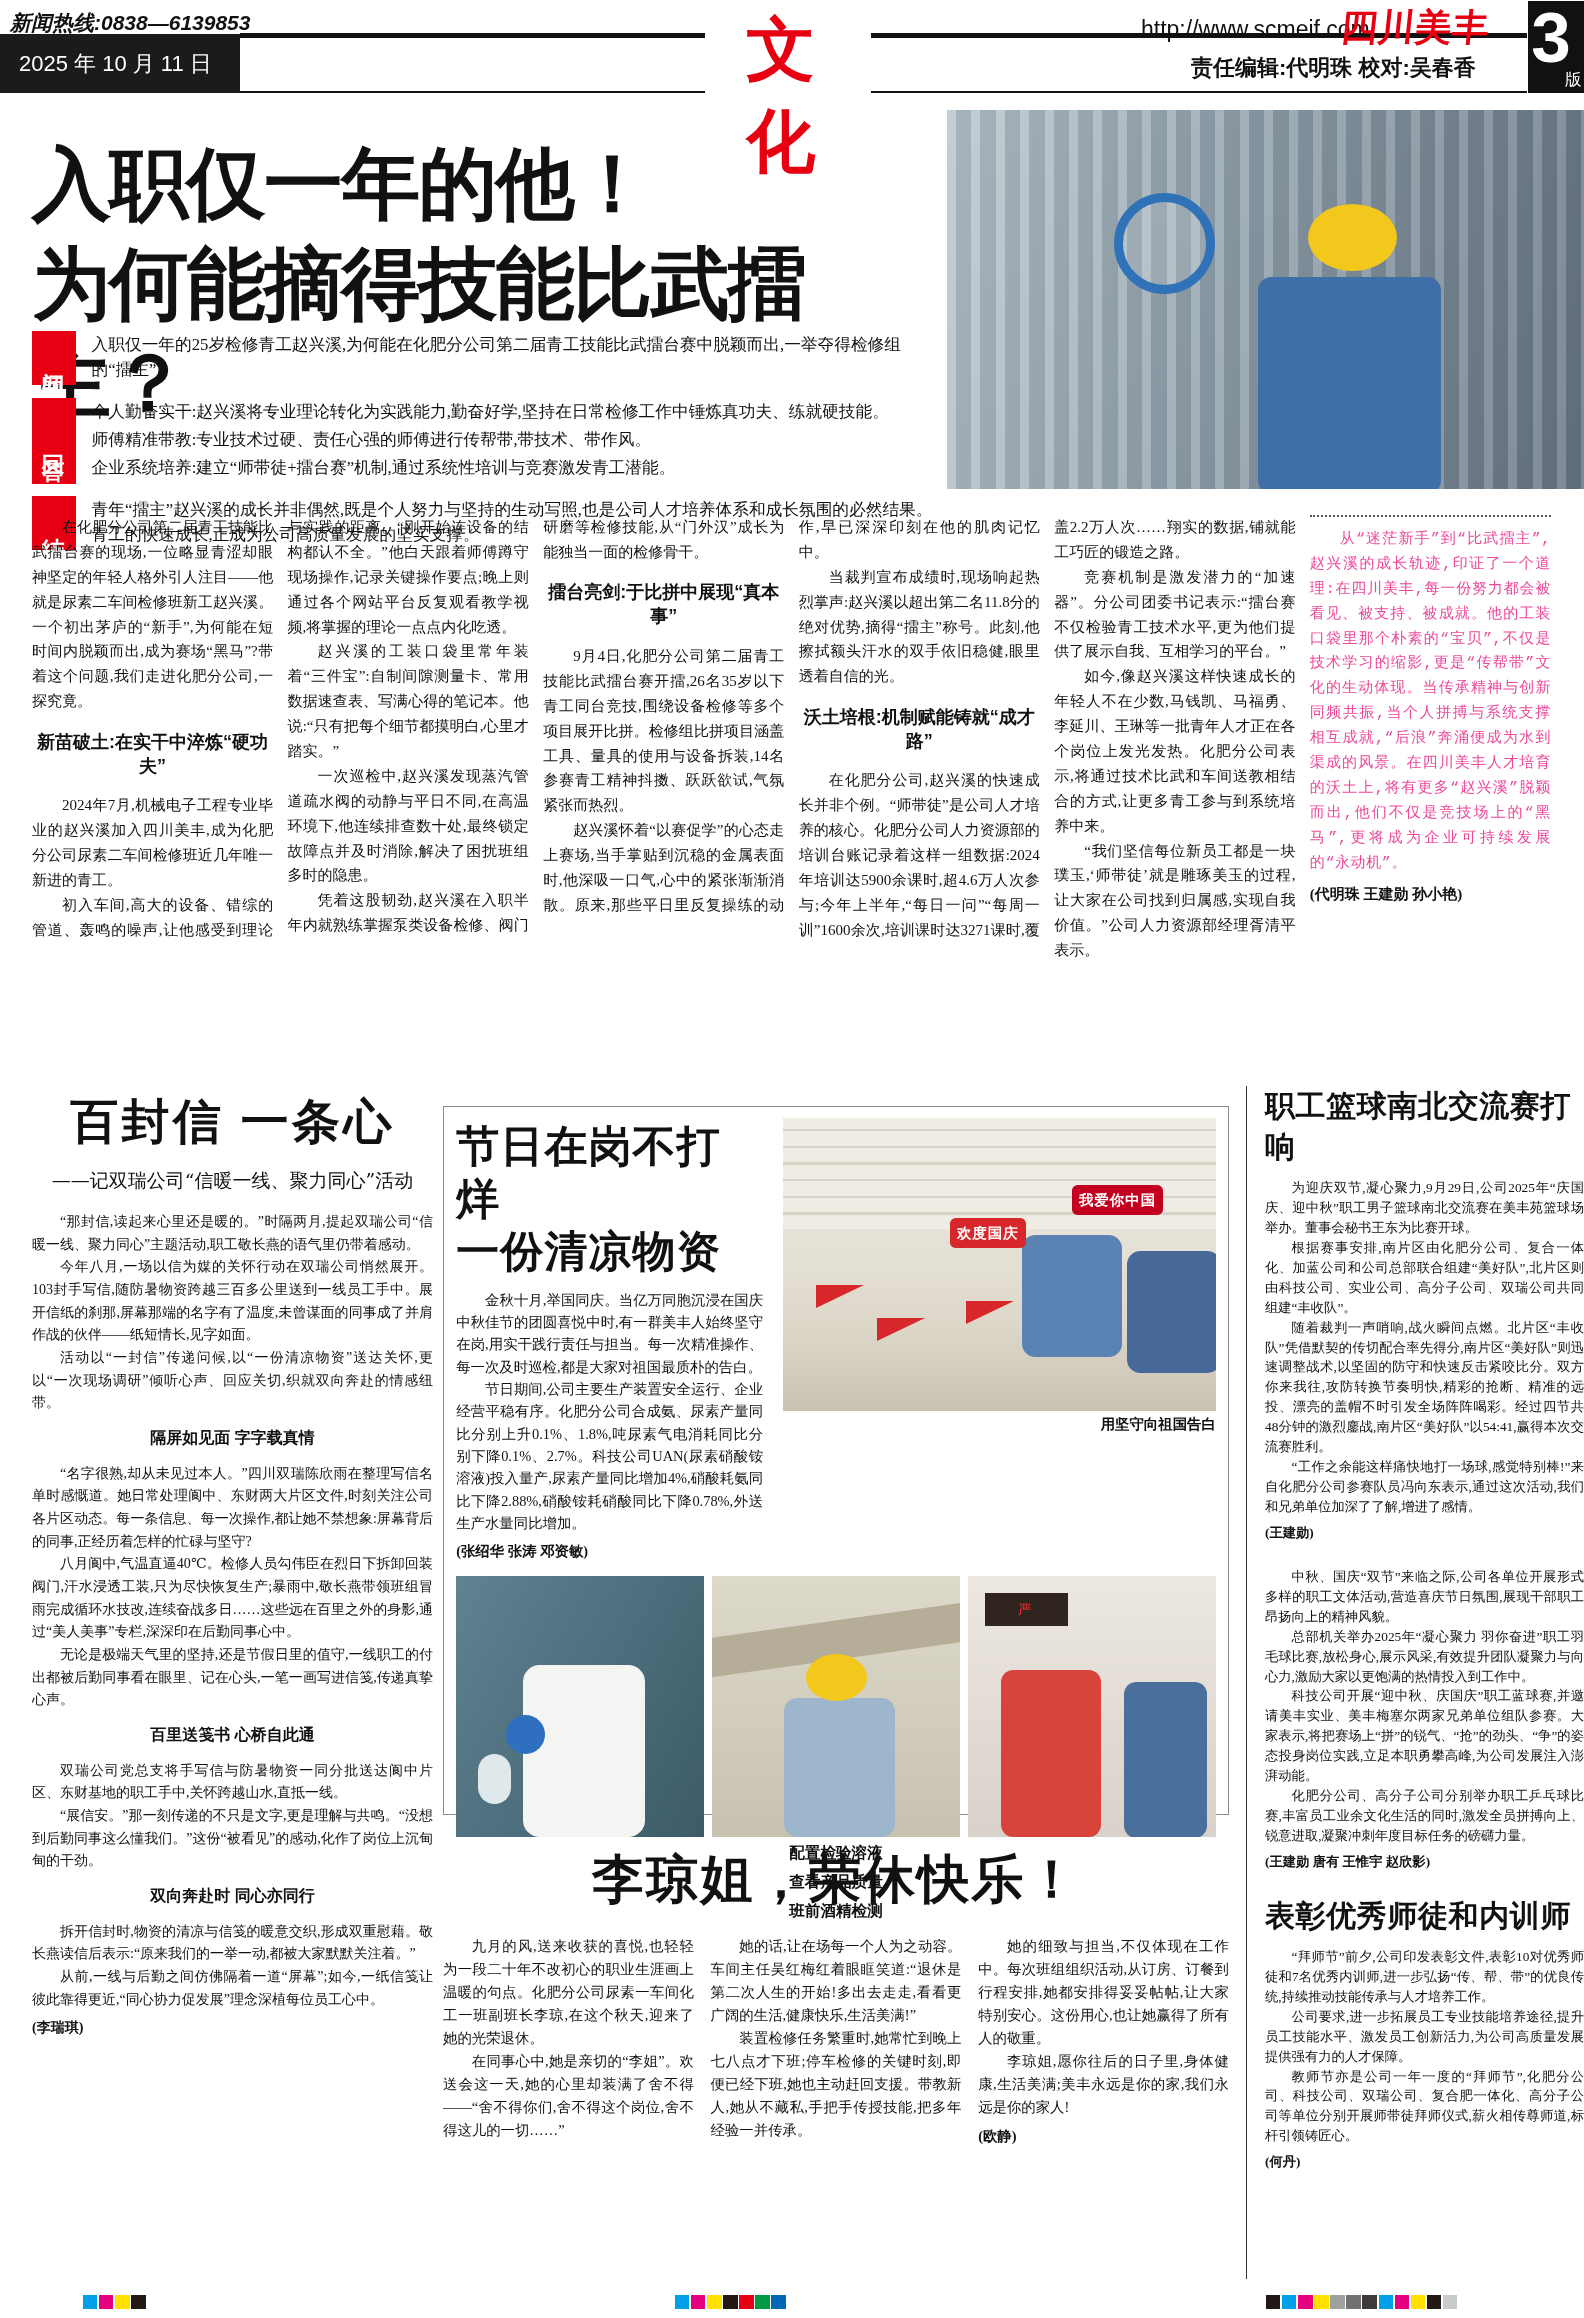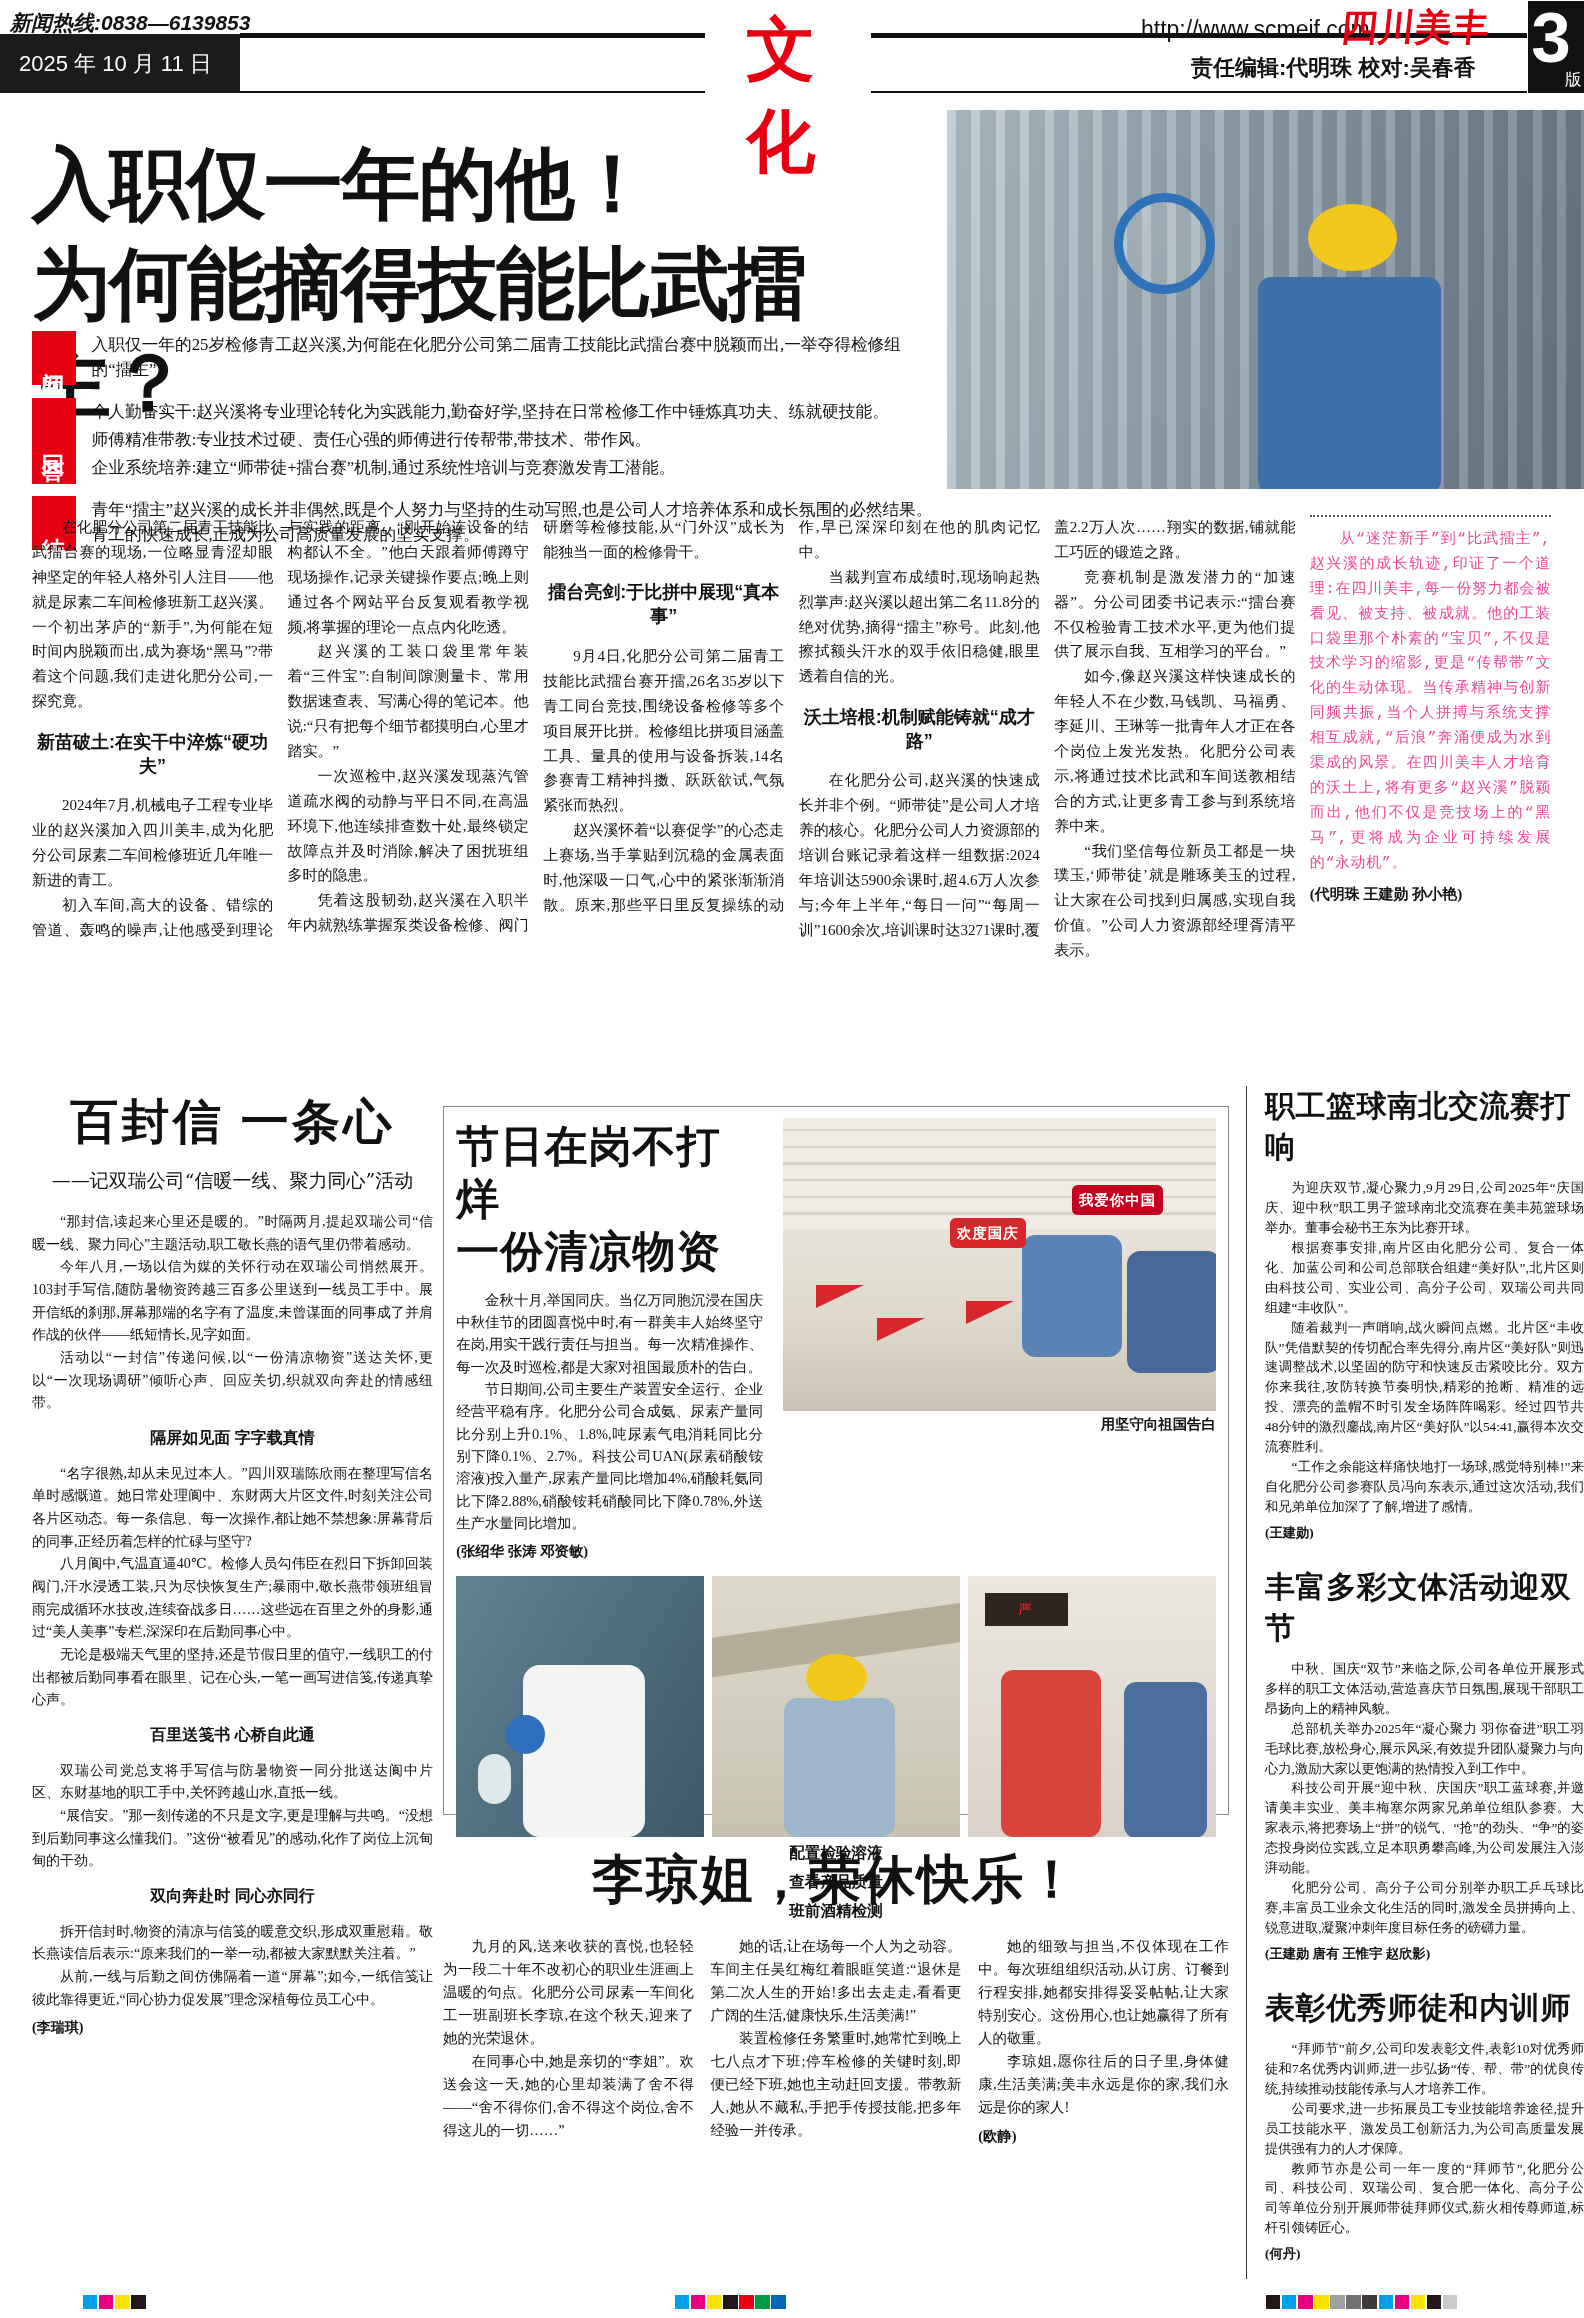--- a/index.html
+++ b/index.html
@@ -270,21 +270,20 @@
   <div class="abs briefs" id="briefs-col">
       <div class="brief">
         <h3>职工篮球南北交流赛打响</h3>
         <p>为迎庆双节,凝心聚力,9月29日,公司2025年“庆国庆、迎中秋”职工男子篮球南北交流赛在美丰苑篮球场举办。董事会秘书王东为比赛开球。</p>
         <p>根据赛事安排,南片区由化肥分公司、复合一体化、加蓝公司和公司总部联合组建“美好队”,北片区则由科技公司、实业公司、高分子公司、双瑞公司共同组建“丰收队”。</p>
         <p>随着裁判一声哨响,战火瞬间点燃。北片区“丰收队”凭借默契的传切配合率先得分,南片区“美好队”则迅速调整战术,以坚固的防守和快速反击紧咬比分。双方你来我往,攻防转换节奏明快,精彩的抢断、精准的远投、漂亮的盖帽不时引发全场阵阵喝彩。经过四节共48分钟的激烈鏖战,南片区“美好队”以54:41,赢得本次交流赛胜利。</p>
         <p>“工作之余能这样痛快地打一场球,感觉特别棒!”来自化肥分公司参赛队员冯向东表示,通过这次活动,我们和兄弟单位加深了了解,增进了感情。</p>
         <p class="byline">(王建勋)</p>
       </div>
       <div class="brief">
-        <h3>丰富多彩文体活动迎双节</h3>
         <p>中秋、国庆“双节”来临之际,公司各单位开展形式多样的职工文体活动,营造喜庆节日氛围,展现干部职工昂扬向上的精神风貌。</p>
         <p>总部机关举办2025年“凝心聚力 羽你奋进”职工羽毛球比赛,放松身心,展示风采,有效提升团队凝聚力与向心力,激励大家以更饱满的热情投入到工作中。</p>
         <p>科技公司开展“迎中秋、庆国庆”职工蓝球赛,并邀请美丰实业、美丰梅塞尔两家兄弟单位组队参赛。大家表示,将把赛场上“拼”的锐气、“抢”的劲头、“争”的姿态投身岗位实践,立足本职勇攀高峰,为公司发展注入澎湃动能。</p>
         <p>化肥分公司、高分子公司分别举办职工乒乓球比赛,丰富员工业余文化生活的同时,激发全员拼搏向上、锐意进取,凝聚冲刺年度目标任务的磅礴力量。</p>
         <p class="byline">(王建勋 唐有 王惟宇 赵欣影)</p>
       </div>
       <div class="brief">
         <h3>表彰优秀师徒和内训师</h3>
         <p>“拜师节”前夕,公司印发表彰文件,表彰10对优秀师徒和7名优秀内训师,进一步弘扬“传、帮、带”的优良传统,持续推动技能传承与人才培养工作。</p>
         <p>公司要求,进一步拓展员工专业技能培养途径,提升员工技能水平、激发员工创新活力,为公司高质量发展提供强有力的人才保障。</p>

